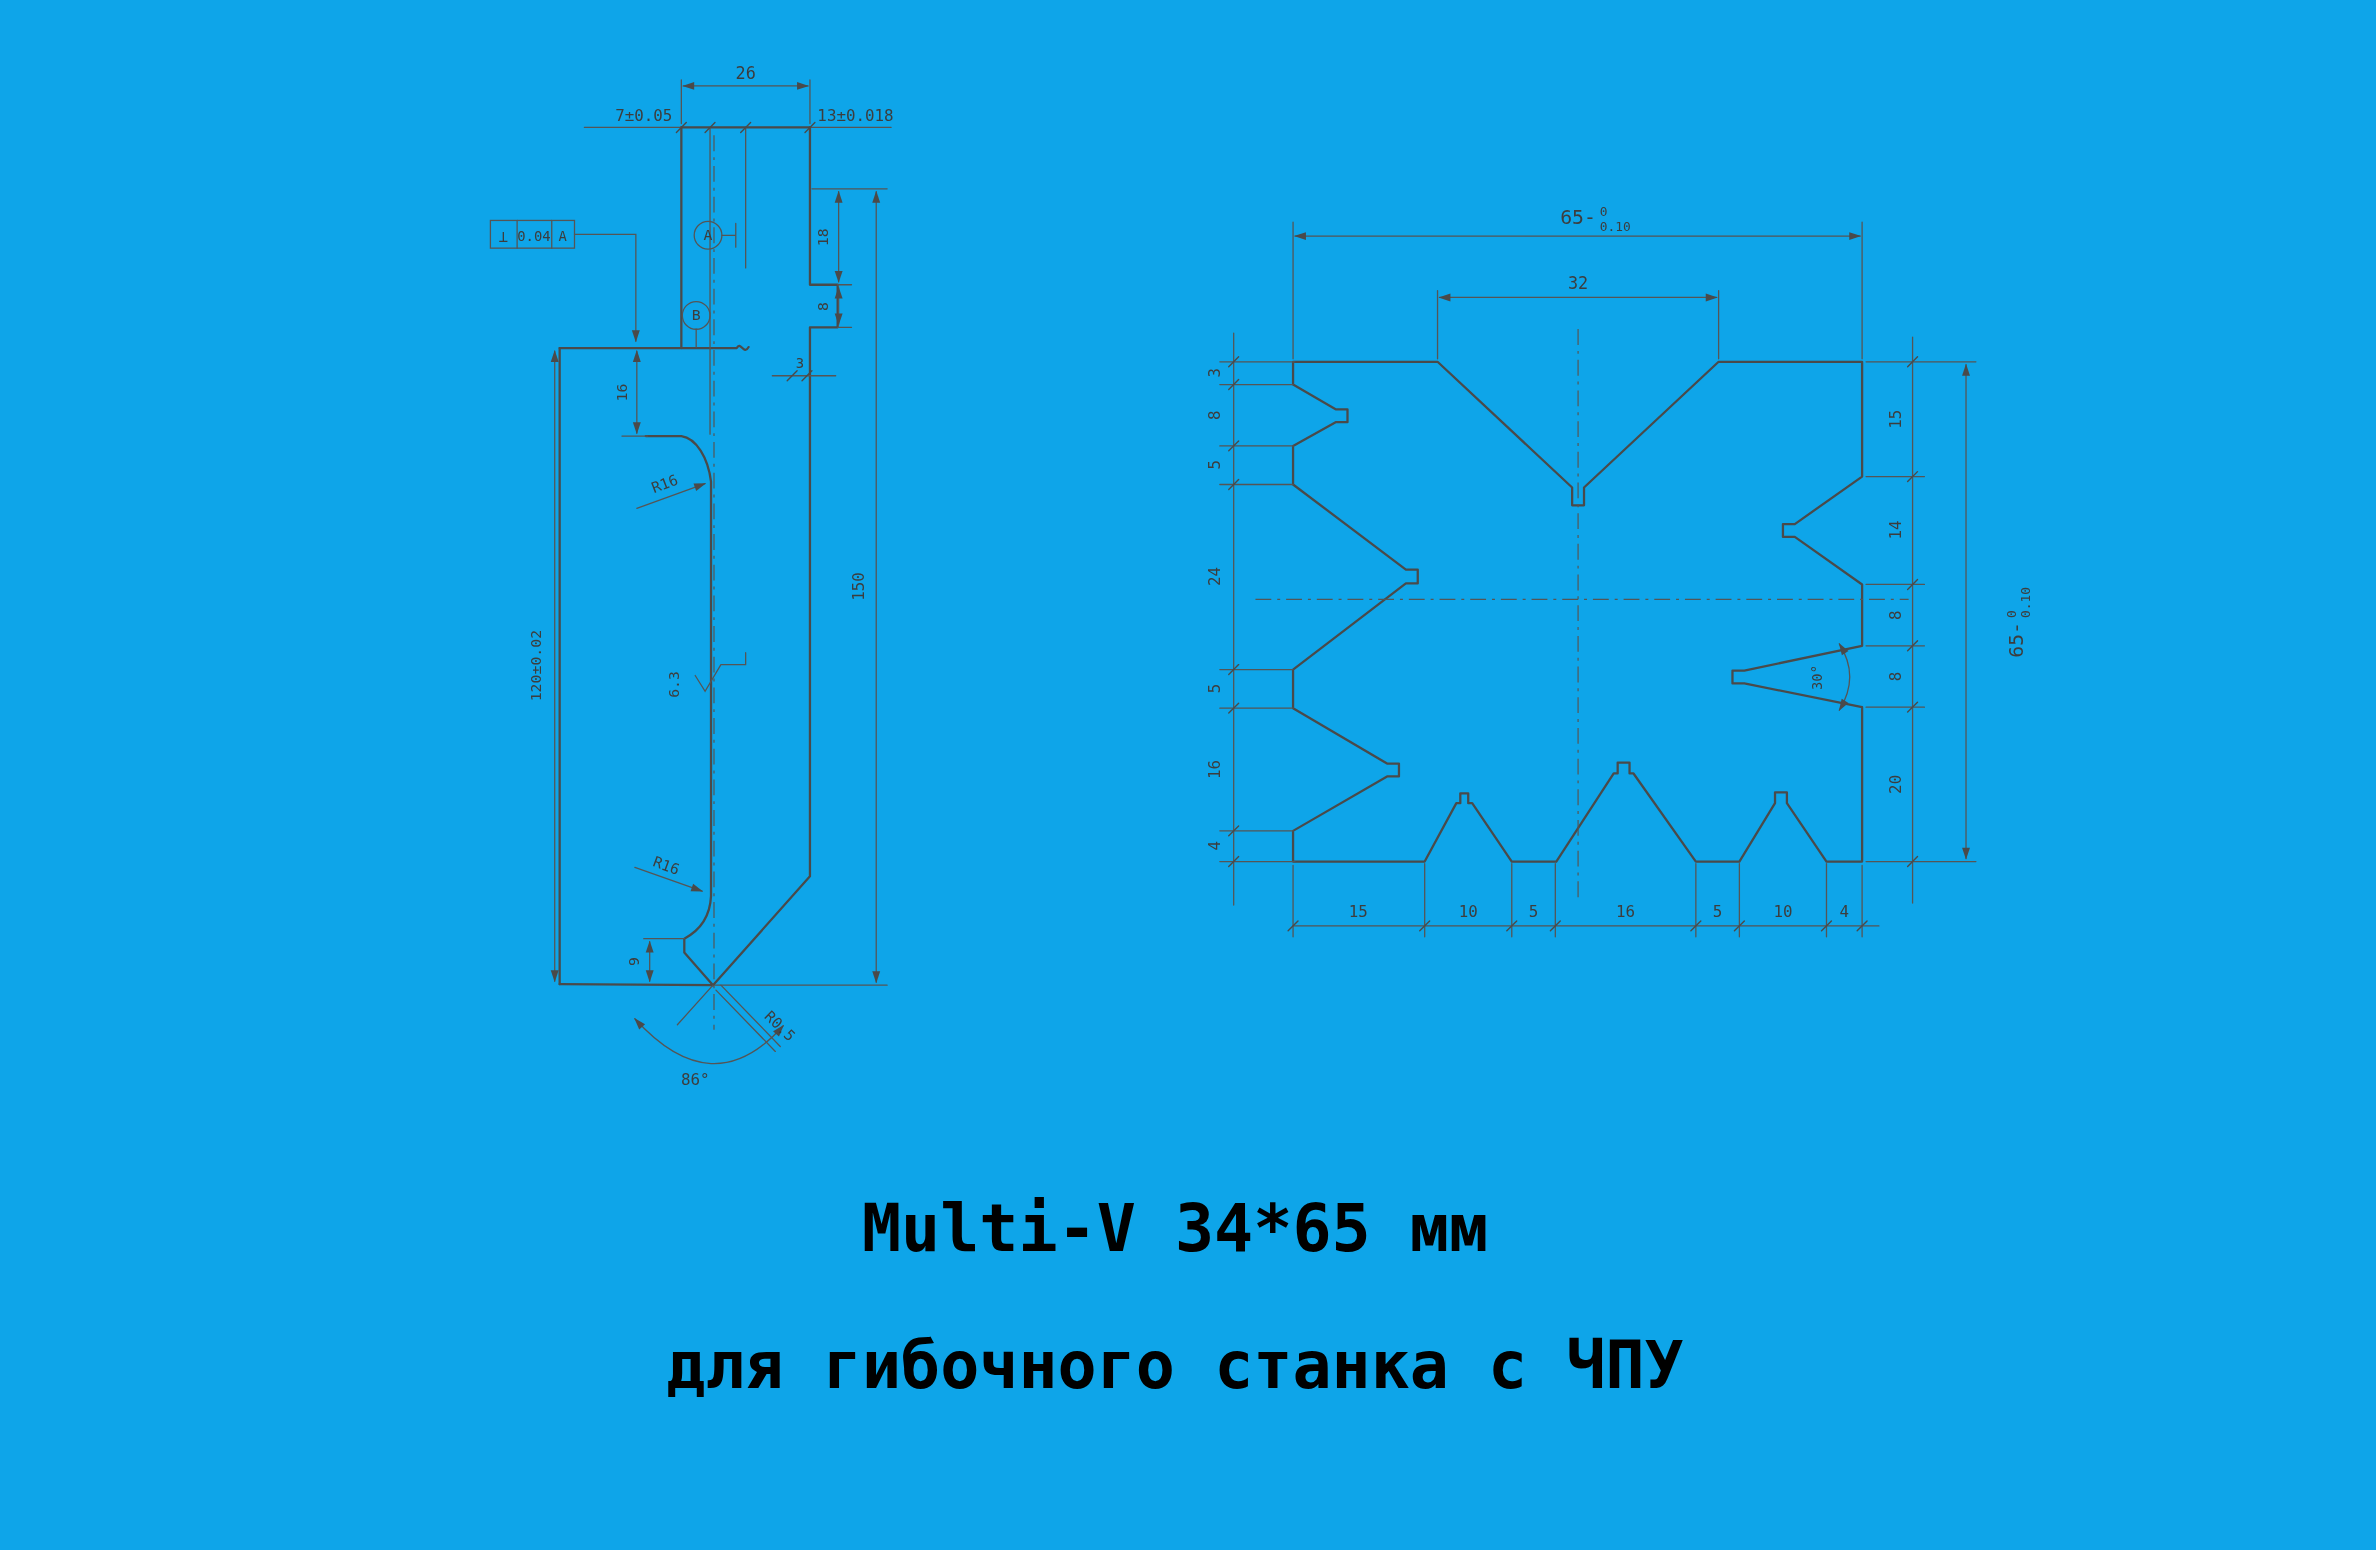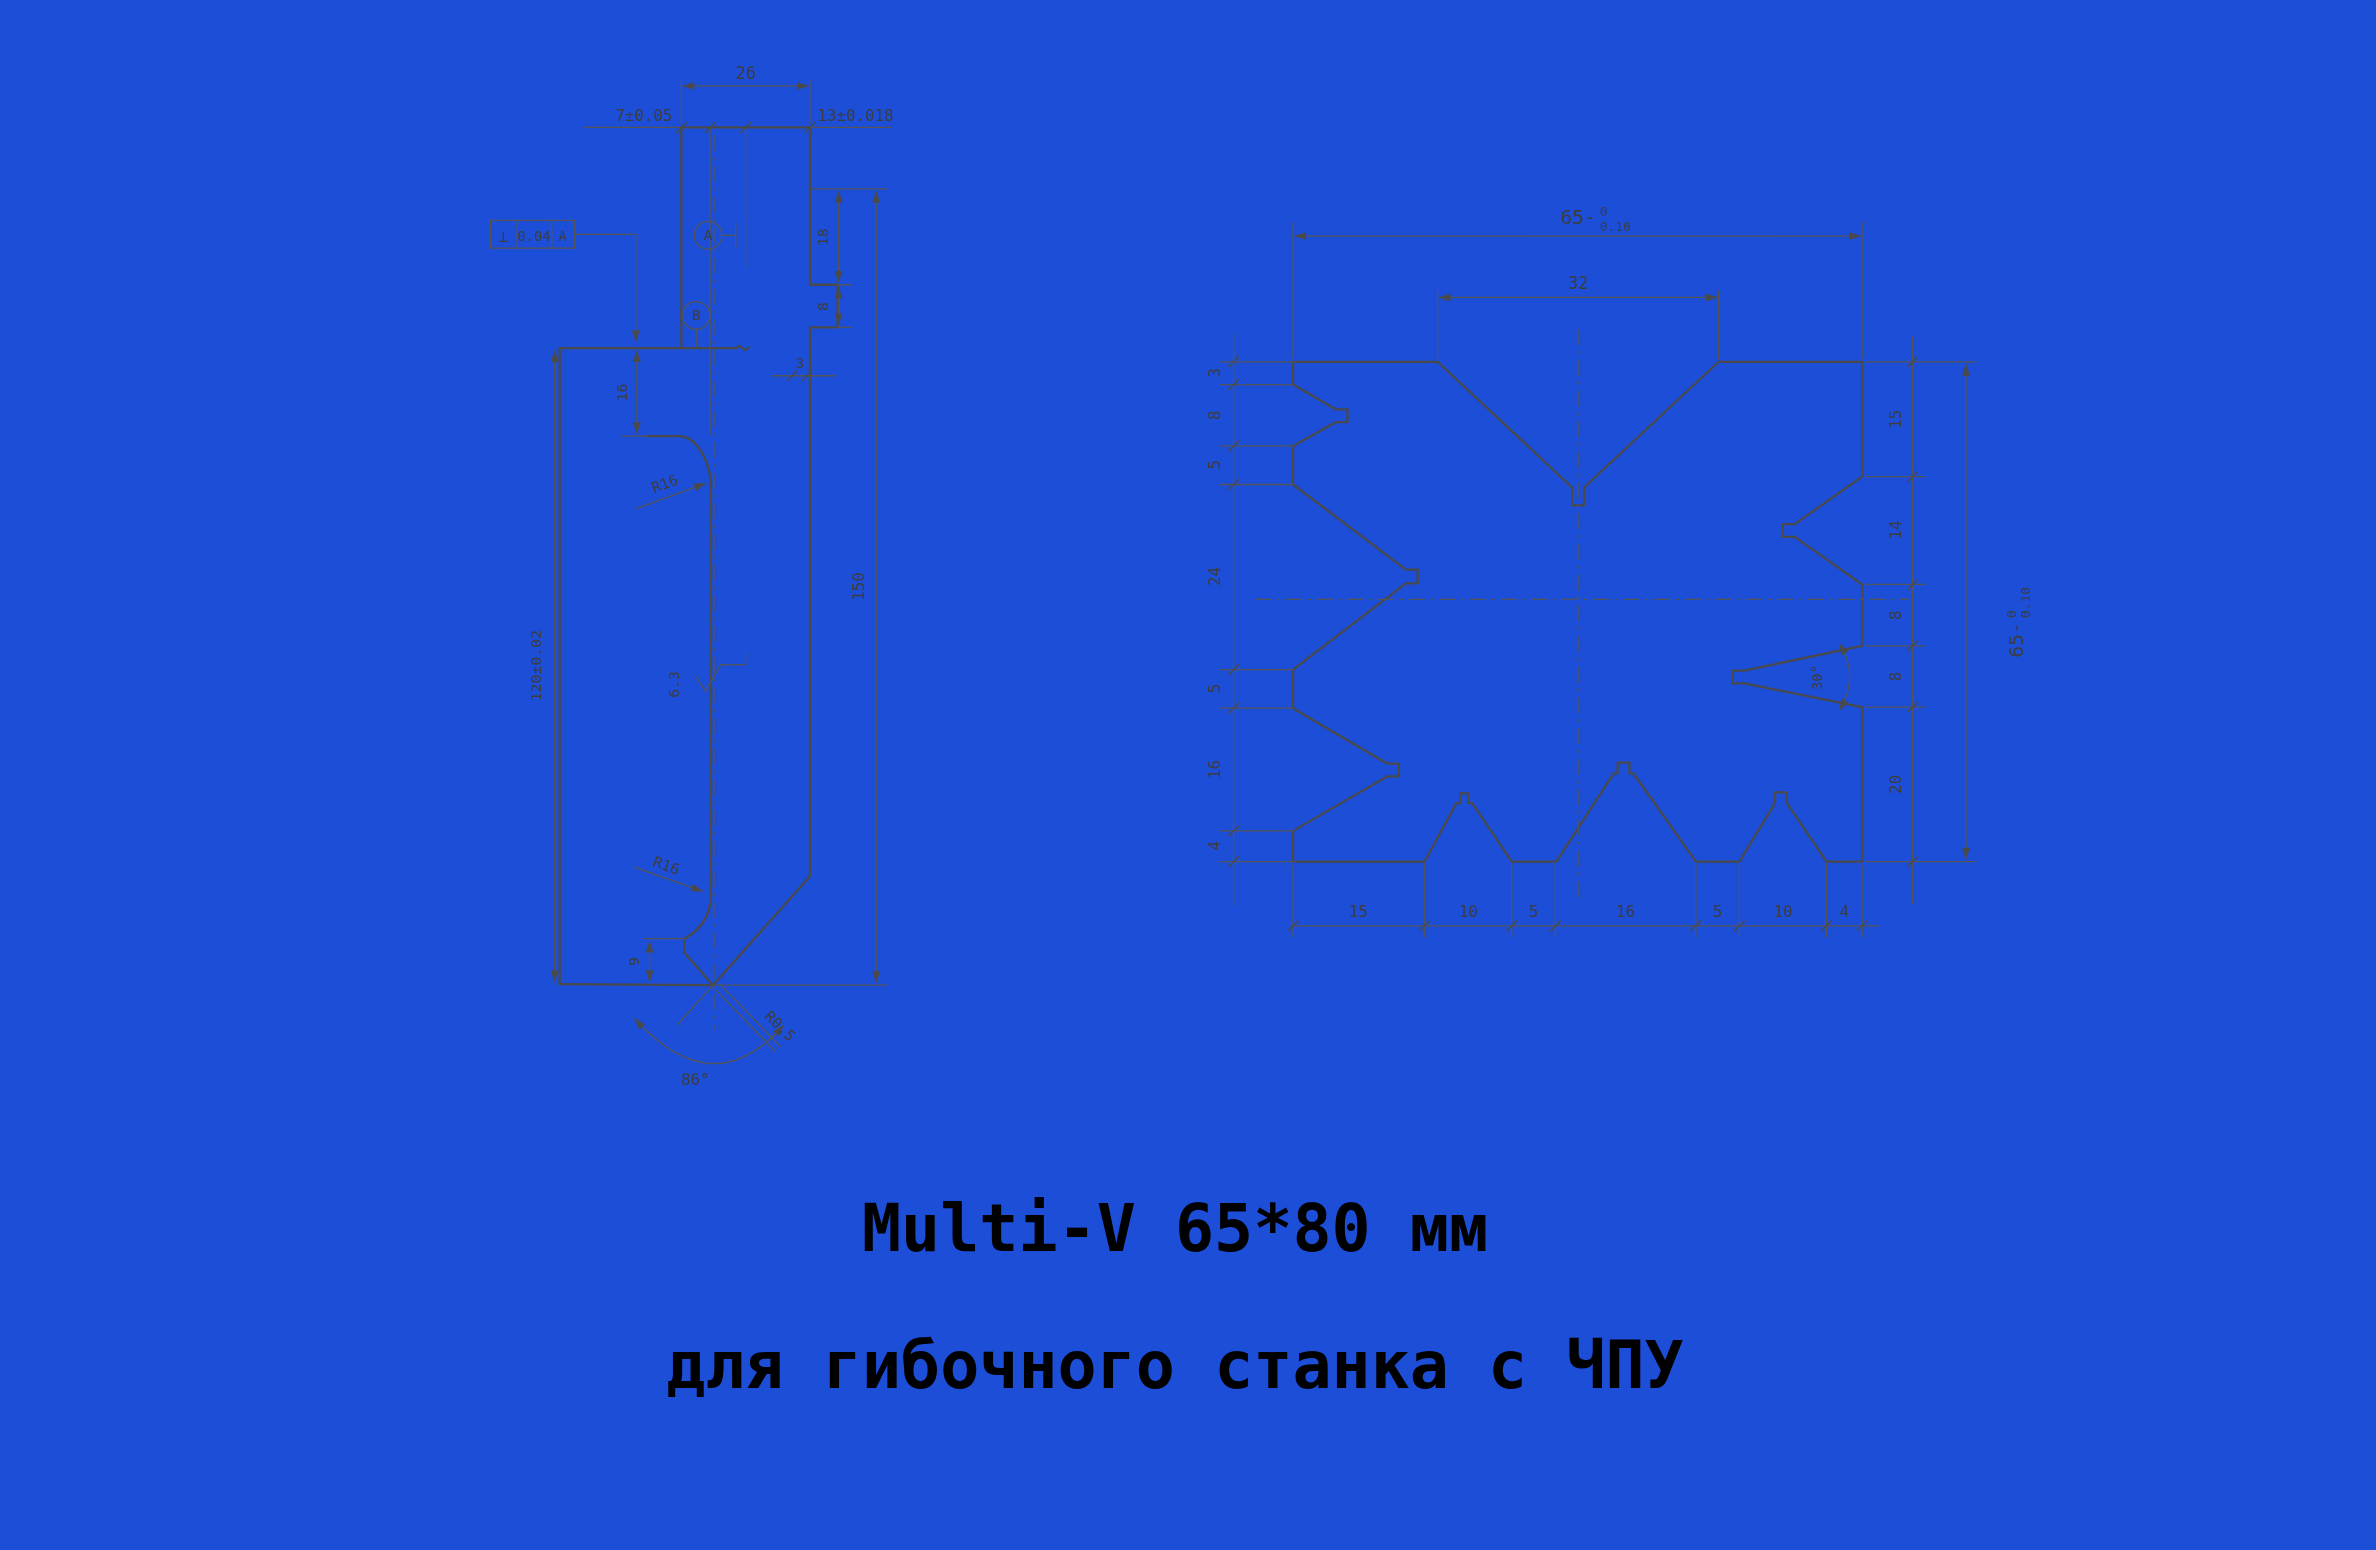--- a/index.html
+++ b/index.html
@@ -1,17 +1,17 @@
 <!DOCTYPE html>
 <html><head>
 <meta charset="utf-8">
 <style>
   html,body { margin:0; padding:0; }
   body { width:2376px; height:1550px; background:#ffffff; font-family:"DejaVu Sans Mono", monospace; }
-  .page { position:relative; width:2376px; height:1550px; background:#1d4ed8; overflow:hidden; }
+  .page { position:relative; width:2376px; height:1550px; background:#0ea5e9; overflow:hidden; }
   svg { position:absolute; }
   svg text { fill:#3d3d3d; font-family:"DejaVu Sans Mono", monospace; }
   .ln   { stroke:#4a4a4a; stroke-width:2.3; fill:none; stroke-linejoin:round; stroke-linecap:round; }
   .thin { stroke:#555555; stroke-width:1.3; fill:none; stroke-linecap:round; }
   .cl   { stroke:#555555; stroke-width:1.2; fill:none; stroke-dasharray:16 6 3 6; }
   .caption { position:absolute; left:0; right:26px; top:1160px; text-align:center; color:#000;
              font-weight:bold; font-size:65px; line-height:137px; letter-spacing:0px; }
   .caption div { white-space:nowrap; }
 </style>
 </head>
@@ -238,18 +238,18 @@
       <text x="462" y="776">16</text>
       <text x="555" y="776">5</text>
       <text x="621" y="776">10</text>
       <text x="683" y="776">4</text>
 
       <text transform="translate(660,534) rotate(-90)" font-size="14">30°</text>
     </g>
   </svg>
 
   <div class="caption">
-    <div>Multi-V 65*80 мм</div>
+    <div>Multi-V 34*65 мм</div>
     <div>для гибочного станка с ЧПУ</div>
   </div>
 
 </div>
 
 
 </body></html>

